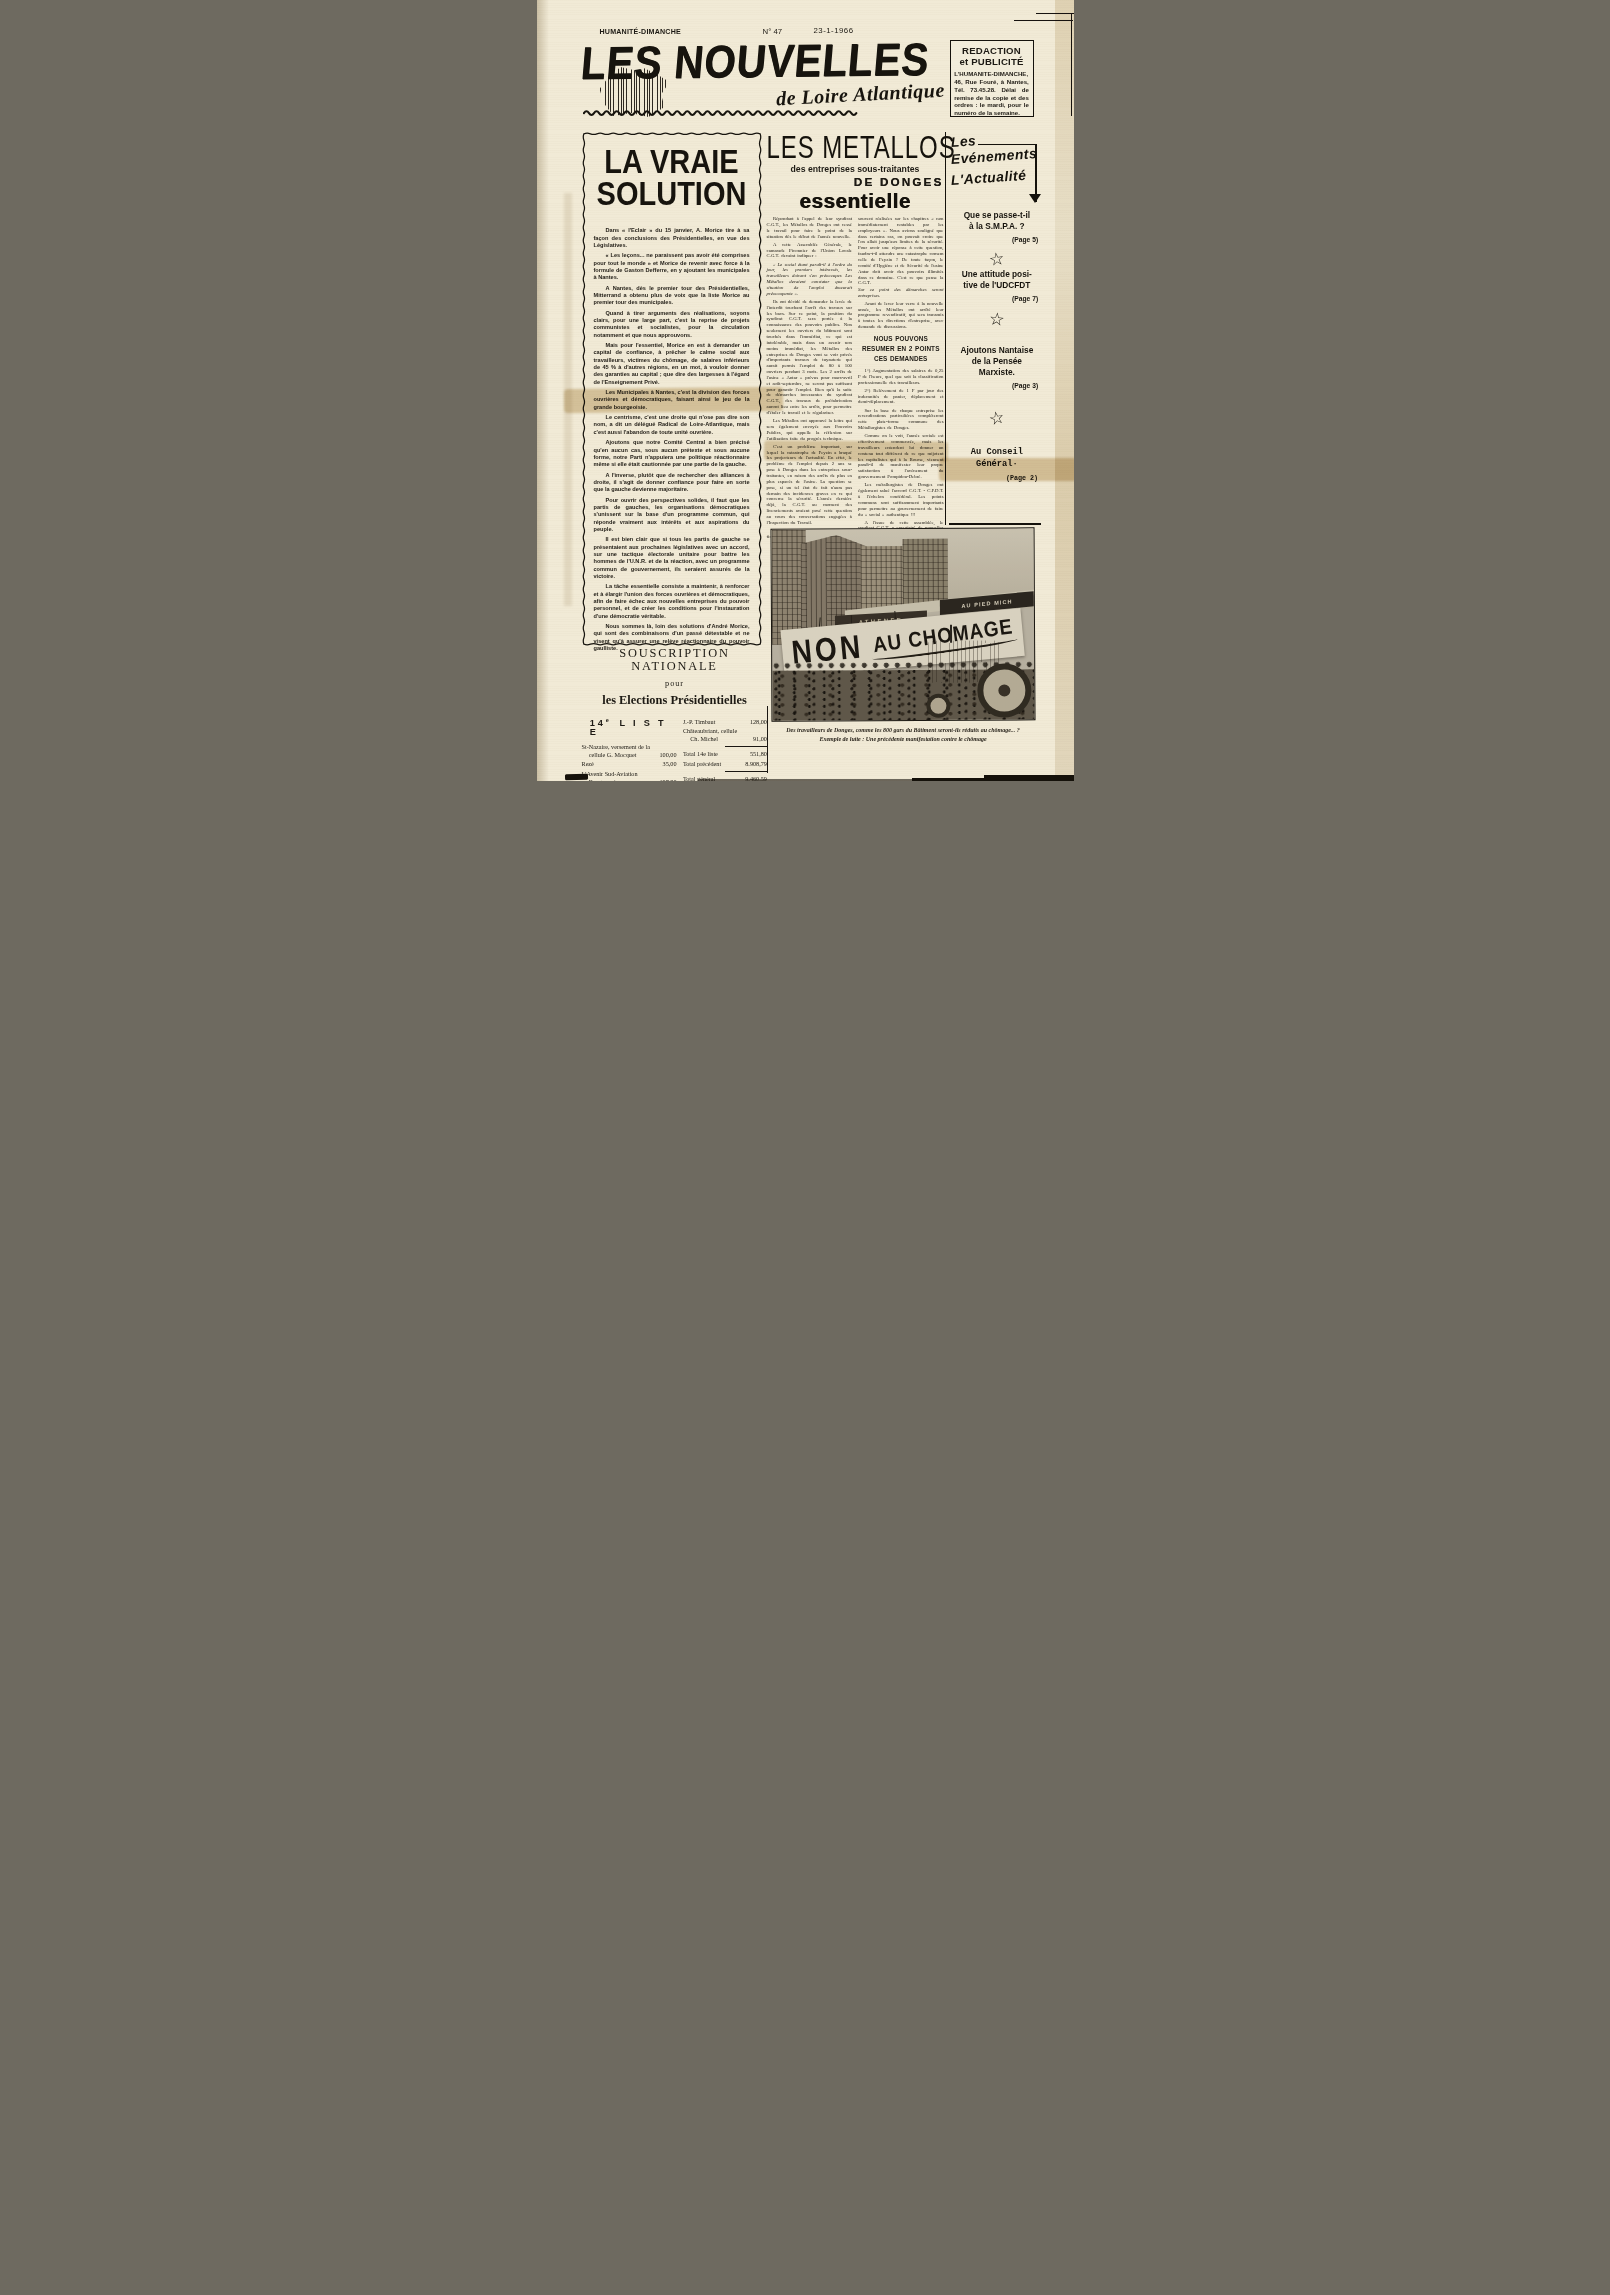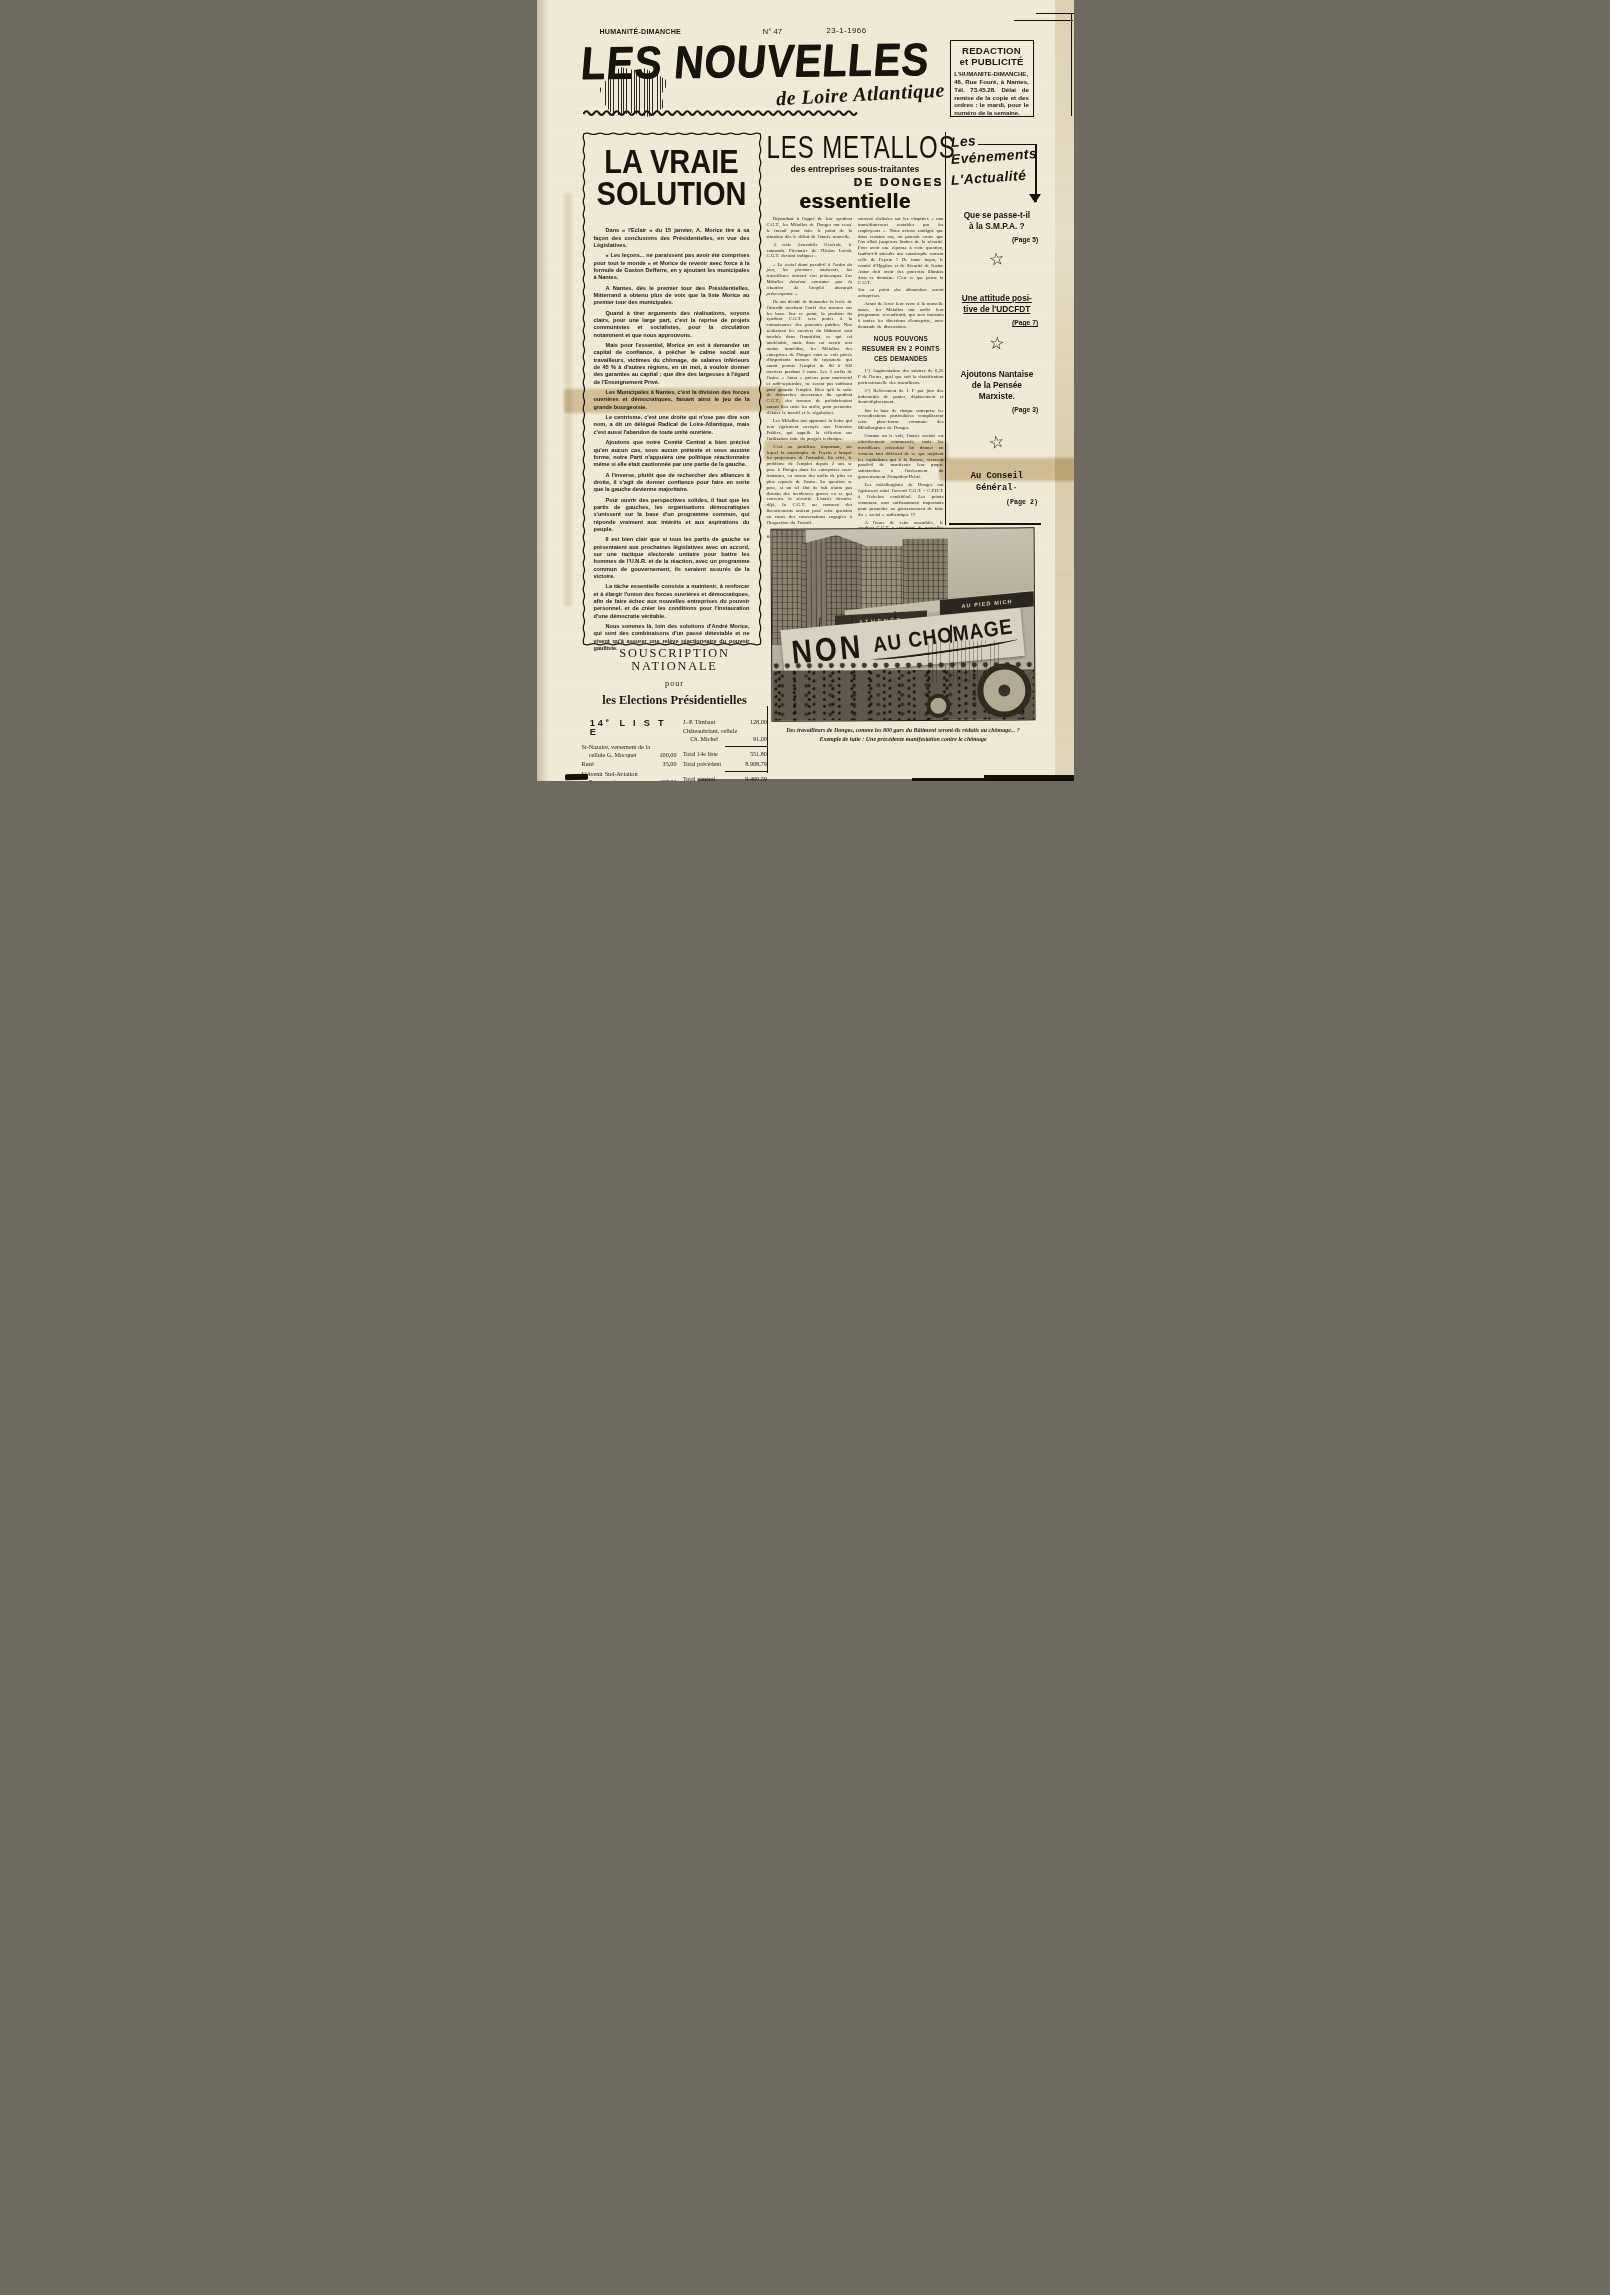--- a/index.html
+++ b/index.html
@@ -5,21 +5,21 @@
   html,body{margin:0;padding:0;background:#6e6a60;}
   #paper{position:relative;width:537px;height:781px;margin:0 auto;background:#f1ead6;overflow:hidden;
     color:#1d1a14;font-family:"Liberation Serif",serif;
     background-image:repeating-linear-gradient(0deg,rgba(130,110,70,.025) 0 0.9px,transparent 0.9px 2.3px);}
   [data-name]{box-sizing:border-box;}
   .abs{position:absolute;}
 
   
   .hd-pub{left:63px;top:27.5px;font:bold 7.1px "Liberation Sans",sans-serif;letter-spacing:0.2px;}
   .hd-issue{left:226px;top:27px;font:7.8px "Liberation Sans",sans-serif;}
-  .hd-date{left:290px;top:26px;font:7.8px "Liberation Sans",sans-serif;letter-spacing:0.5px;}
+  .hd-date{left:277px;top:26px;font:7.8px "Liberation Sans",sans-serif;letter-spacing:0.5px;}
 
   
   .mast-title{left:46px;top:40px;font:bold 46px/1 "Liberation Sans",sans-serif;letter-spacing:0.9px;
     transform:scaleX(.88) skewX(-6deg) rotate(-.6deg);transform-origin:left top;color:#17140e;
     text-shadow:0.7px 0.5px 0 #17140e;white-space:nowrap;z-index:2;}
   .mast-sub{left:239px;top:84px;font:italic bold 20px/1 "Liberation Serif",serif;transform:rotate(-3deg);
     letter-spacing:0.5px;z-index:3;color:#17140e;white-space:nowrap;}
   .map{left:63px;top:67px;width:70px;height:50px;z-index:1;opacity:.95;
     background:repeating-linear-gradient(90deg,#241f18 0 0.7px,rgba(0,0,0,0) 0.7px 2.6px);
     clip-path:polygon(30% 0,55% 8%,63% 2%,79% 12%,100% 30%,88% 55%,93% 80%,70% 100%,45% 92%,20% 98%,7% 74%,0 44%,13% 20%);}
@@ -60,21 +60,21 @@
   .sb-ev{margin-top:0.9px;}
   .sb-ac{margin-top:4.6px;}
   .sb-arrow{position:absolute;left:32px;top:12px;width:59px;height:58px;
     border-top:1.6px solid #15120c;border-right:2.1px solid #15120c;}
   .sb-arrow::after{content:'';position:absolute;right:-6.9px;bottom:-7.3px;width:0;height:0;
     border:6px solid transparent;border-top:9.6px solid #15120c;}
   .sb-item{font:bold 8.3px/1.33 "Liberation Sans",sans-serif;text-align:center;color:#17140e;}
   .sb-item .pg{font-size:6.7px;text-align:right;padding-right:4.6px;margin-top:4.1px;}
   .sb-star{font-size:17.4px;line-height:1;text-align:center;color:#15120c;}
   .i1{margin-top:20px;} .s1{margin-top:6.4px;transform:rotate(-8deg);}
-  .i2{margin-top:24px;text-decoration:underline;} .s2{margin-top:7.3px;transform:rotate(6deg);}
+  .i2{margin-top:0;} .s2{margin-top:7.3px;transform:rotate(6deg);}
   .i3{margin-top:16.5px;} .s3{margin-top:18.4px;transform:rotate(-12deg);}
   .i4{margin-top:20px;font-size:8.7px;font-family:Liberation Mono, monospace;}
   .sb-bottom-rule{left:412px;top:523px;width:92px;height:1.6px;background:#15120c;}
 
   
   .photo{left:234px;top:528px;width:264px;height:193px;border:1.1px solid #1b1812;background:#c6bfae;
     transform:rotate(-.3deg);overflow:hidden;}
   .photo::after{content:'';position:absolute;inset:0;mix-blend-mode:multiply;
     background-image:radial-gradient(rgba(40,32,22,.26) 0.5px,transparent 0.6px);background-size:1.6px 1.6px;}
   .ph-sky{position:absolute;inset:0 0 auto 0;height:42%;background:linear-gradient(#d9d2bf,#c4bca8);}

